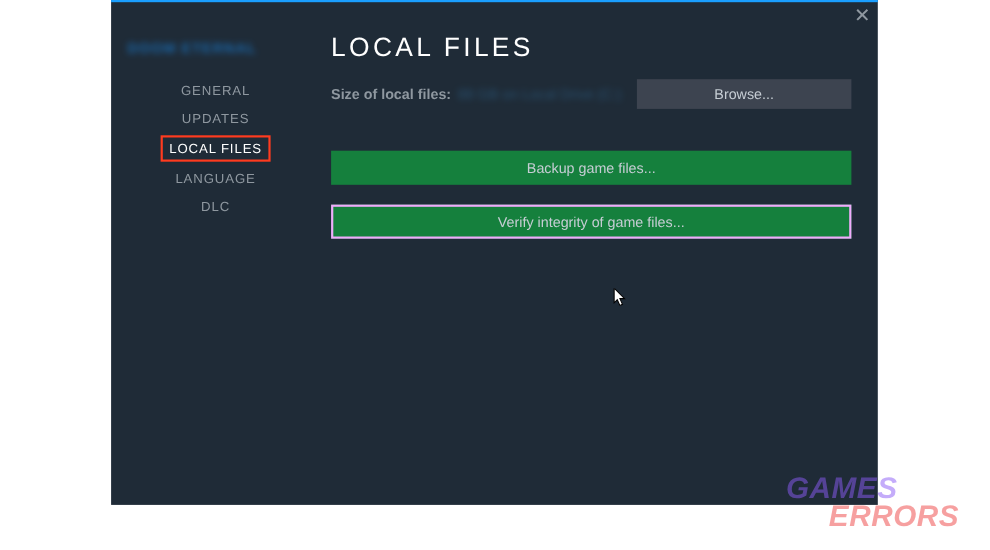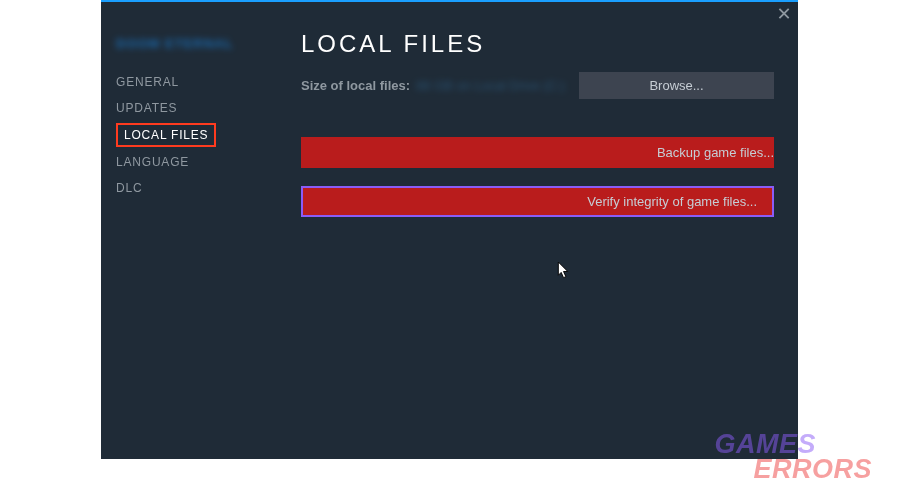--- a/index.html
+++ b/index.html
@@ -50,20 +50,21 @@
       margin-bottom: 18px;
       filter: blur(3px);
       opacity: 0.85;
     }
     .sidebar-item {
       color: #8f98a0;
       font-size: 12px;
       letter-spacing: 0.8px;
       padding: 6px 0;
       cursor: pointer;
+      text-align: center;
     }
     .highlight-red {
       border: 2px solid #ff3b1f;
       display: inline-block;
       padding: 3px 6px;
       margin: 2px 0;
     }
     .sidebar-item.local-files-wrap {
       padding: 0;
     }
@@ -104,31 +105,31 @@
       font-size: 13px;
       border: none;
       padding: 6px 0;
       width: 195px;
       text-align: center;
       cursor: pointer;
     }
     .wide-btn {
       display: block;
       width: 100%;
-      background: #b91c1c;
+      background: #15803d;
       color: #c6cdd4;
       font-size: 13px;
       border: none;
       padding: 8px 0;
-      text-align: right;
+      text-align: center;
       cursor: pointer;
       margin-bottom: 18px;
     }
     .wide-btn.highlight {
-      border: 2px solid #8b5cf6;
+      border: 2px solid #f0abfc;
       padding: 6px 15px;
     }
     .cursor-pointer {
       position: absolute;
       left: 557px;
       top: 262px;
       width: 14px;
       height: 18px;
       pointer-events: none;
     }

